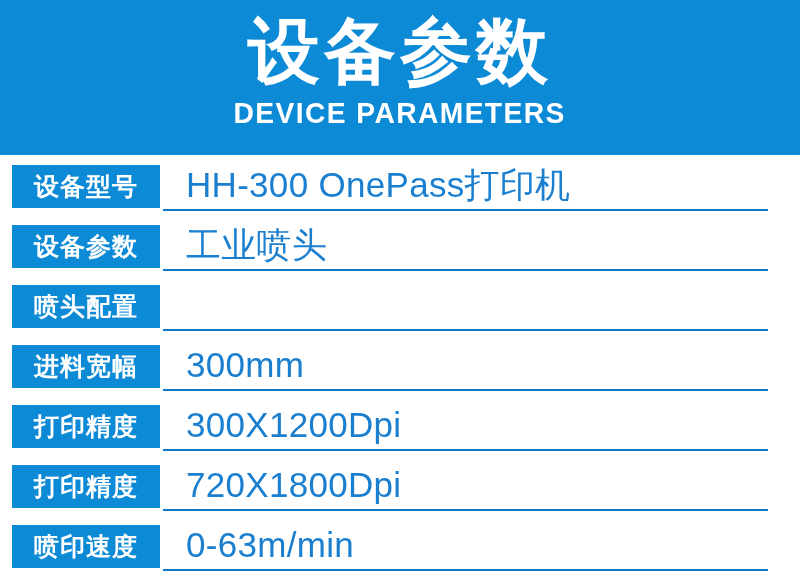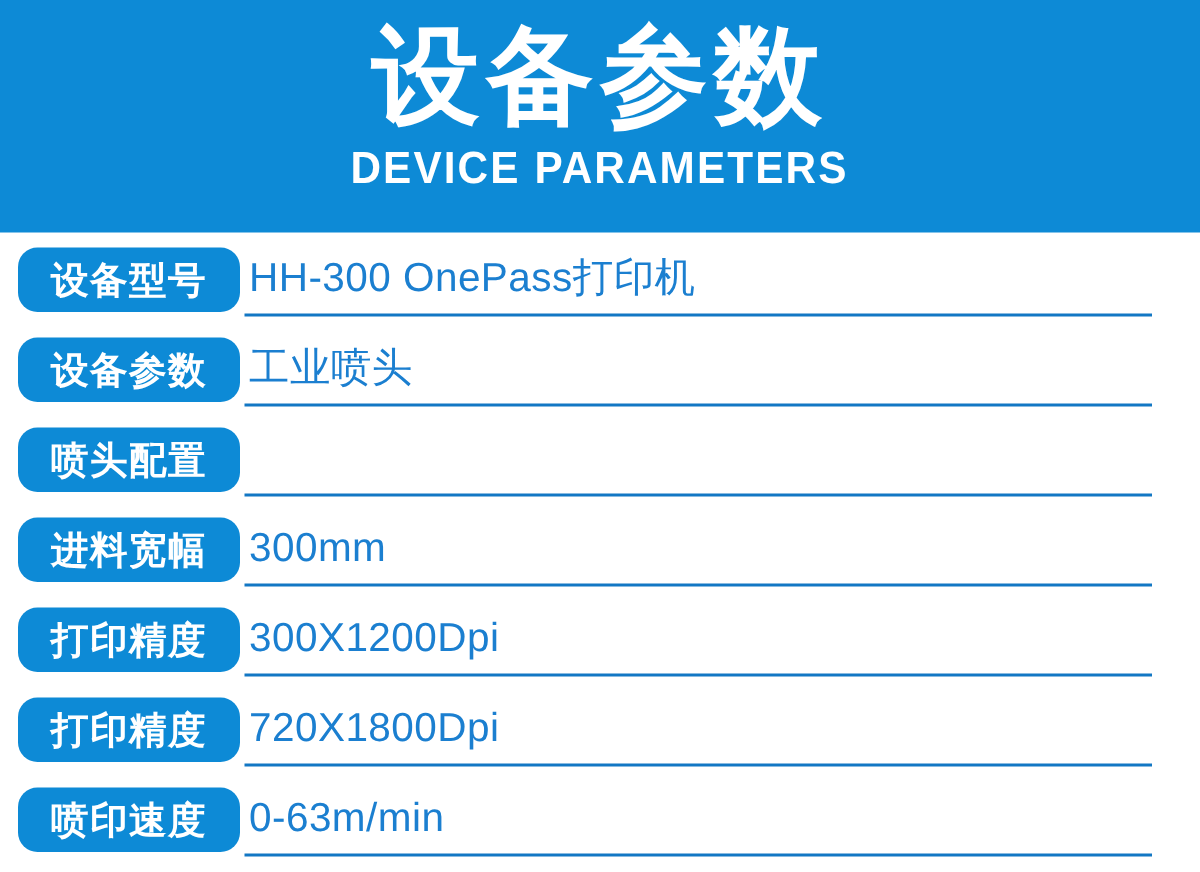--- a/index.html
+++ b/index.html
@@ -78,32 +78,31 @@
     height: 43px;
     background: #0d8ad6;
     color: #ffffff;
     font-size: 25px;
     font-weight: bold;
     letter-spacing: 1px;
     display: flex;
     align-items: center;
     justify-content: center;
     white-space: nowrap;
-    border-radius: 13px;
   }
 
   .spec-value {
     position: absolute;
-    left: 166px;
+    left: 186px;
     top: 0;
     height: 60px;
     display: flex;
     align-items: center;
     color: #1b7fd0;
-    font-size: 27px;
+    font-size: 35px;
     letter-spacing: 0.3px;
     white-space: nowrap;
   }
 
   .spec-divider {
     position: absolute;
     left: 163px;
     bottom: 4px;
     width: 605px;
     height: 2px;

